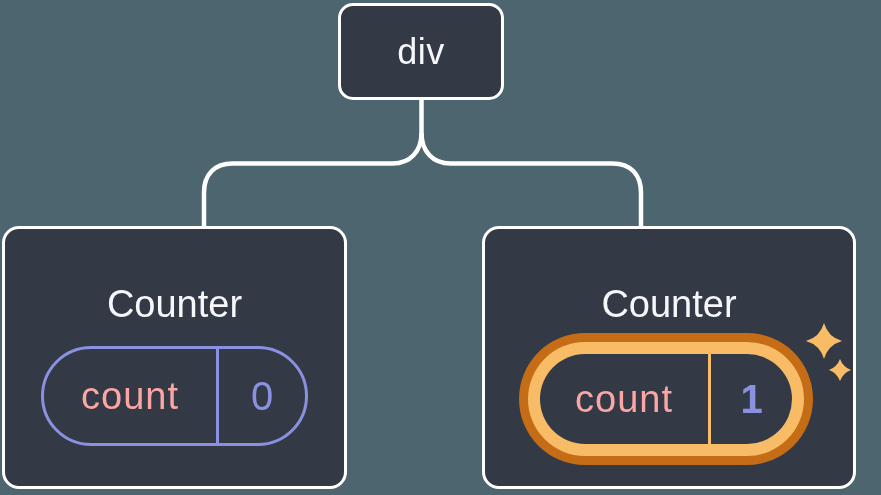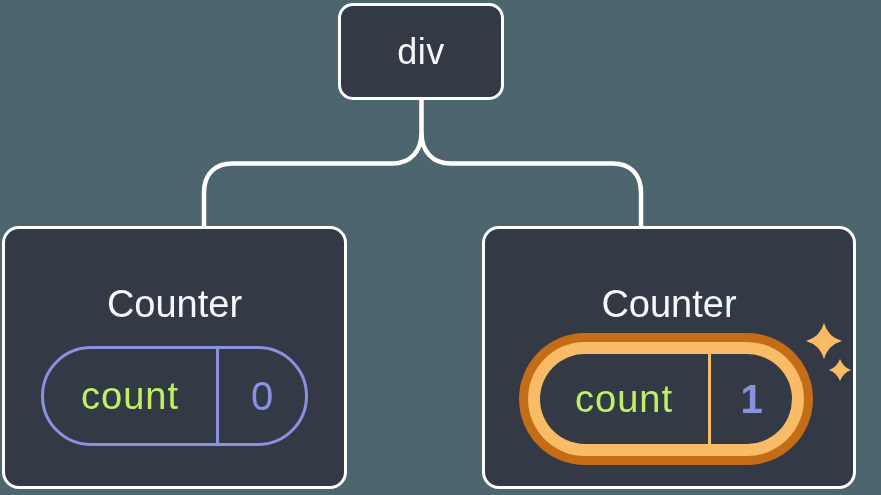--- a/index.html
+++ b/index.html
@@ -48,21 +48,21 @@
   }
   .state-pill .pill-key{
     width:172px;
     border-right:3px solid #8a91e0;
     display:flex;align-items:center;justify-content:center;
   }
   .state-pill .pill-value{
     flex:1;
     display:flex;align-items:center;justify-content:center;
   }
-  .key-text{color:#bef264;font-size:38px;letter-spacing:1px;}
+  .key-text{color:#fca5a5;font-size:38px;letter-spacing:1px;}
   .value-text{color:#8a91e0;font-size:40px;}
   
   .glow-ring-outer{
     position:absolute;left:34px;top:104px;
     width:294px;height:132px;
     background:#c56c16;
     border-radius:66px;
     padding:9px;
     box-sizing:border-box;
     z-index:2;

